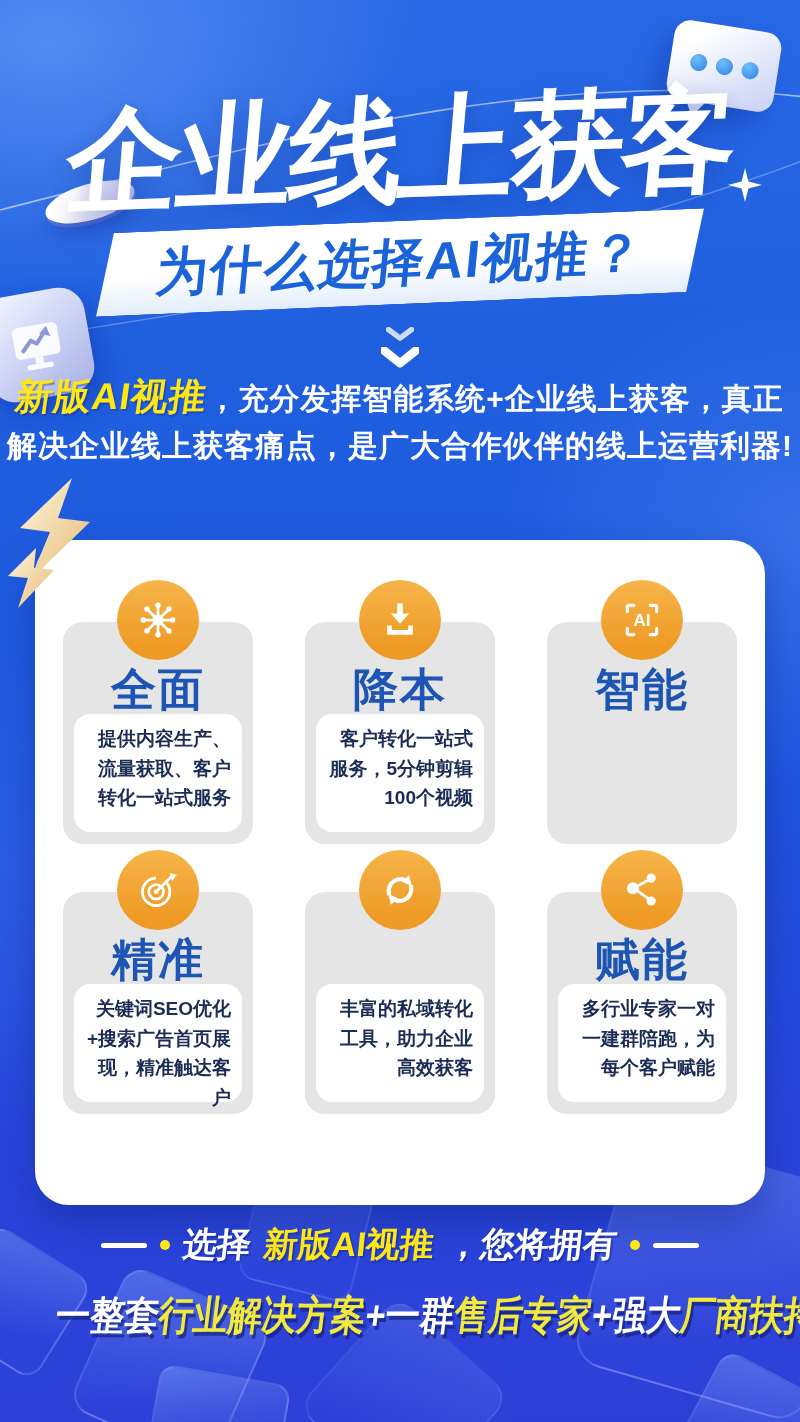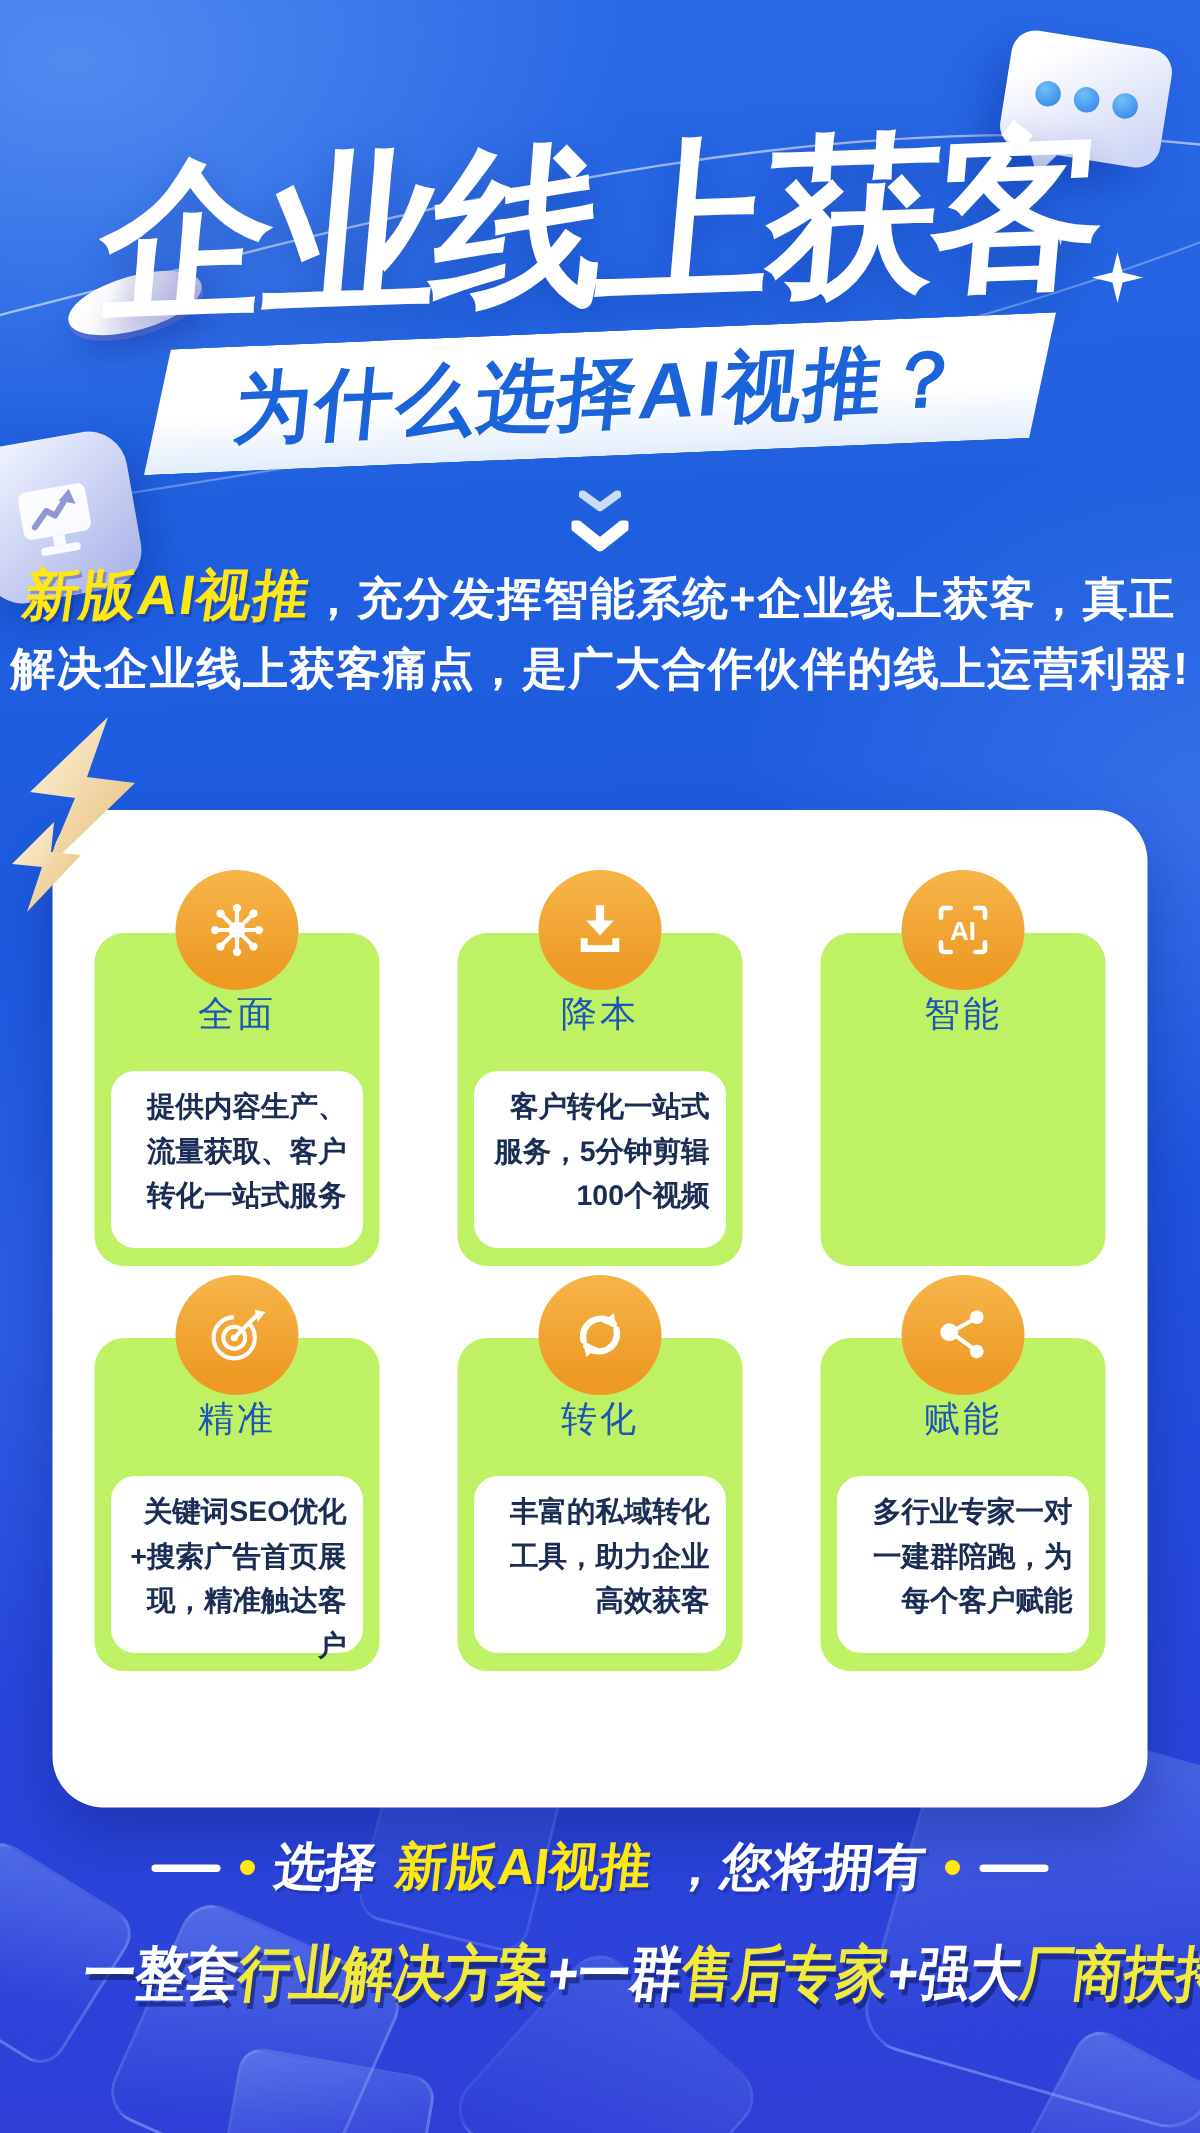--- a/index.html
+++ b/index.html
@@ -55,28 +55,28 @@
   .intro{position:absolute;left:0;right:0;top:373px;z-index:2;text-align:center;color:#ffffff;
     font-size:30px;font-weight:700;line-height:47px;letter-spacing:1px;}
   .intro .hl{color:#ffe712;font-weight:900;font-size:37px;transform:skewX(-8deg);display:inline-block;
     text-shadow:2px 2px 0 rgba(20,40,140,.35);}
   
   .white-card{position:absolute;left:35px;top:540px;width:730px;height:665px;background:#ffffff;
     border-radius:34px;z-index:2;box-shadow:0 18px 40px rgba(5,25,110,.35);}
   
   .bolts{position:absolute;left:6px;top:476px;z-index:3;}
   
-  .feature{position:absolute;width:190px;height:222px;background:#bef264;border-radius:20px;}
+  .feature{position:absolute;width:190px;height:222px;background:#e5e5e5;border-radius:20px;}
   .feature.c0{left:28px;} .feature.c1{left:270px;} .feature.c2{left:512px;}
   .feature.r0{top:82px;} .feature.r1{top:352px;}
   .f-icon{position:absolute;left:50%;top:-42px;transform:translateX(-50%);width:82px;height:80px;
     border-radius:50%;background:linear-gradient(180deg,#f6b54a 0%,#ee9a25 85%);
     display:flex;align-items:center;justify-content:center;}
   .f-title{position:absolute;top:38px;left:0;width:100%;text-align:center;
-    font-size:24px;font-weight:400;color:#1d55b4;letter-spacing:2px;}
+    font-size:45px;font-weight:700;color:#1d55b4;letter-spacing:2px;}
   .f-desc-box{position:absolute;left:11px;right:11px;top:92px;bottom:12px;background:#ffffff;
     border-radius:16px;padding:10px 11px;box-sizing:border-box;}
   .f-desc{font-size:19px;line-height:29.5px;font-weight:700;color:#1b2c55;text-align:right;}
   
   .tagline{position:absolute;left:0;right:0;top:1222px;z-index:3;display:flex;align-items:center;
     justify-content:center;gap:13px;color:#fff;font-size:34px;font-weight:900;white-space:nowrap;}
   .tagline .txt{transform:skewX(-6deg);display:inline-block;text-shadow:2px 2px 0 rgba(15,35,130,.4);}
   .tagline .y{color:#ffe712;}
   .dline{width:46px;height:5px;border-radius:3px;background:#ffffff;}
   .ddot{width:10px;height:10px;border-radius:50%;background:#ffe712;}
@@ -232,21 +232,20 @@
 
     <div class="feature r1 c1">
       <div class="f-icon">
         <svg width="44" height="44" viewBox="0 0 48 48">
           <path d="M12 28 a13 13 0 0 1 22 -12" stroke="#fff" stroke-width="4.6" fill="none" stroke-linecap="round"></path>
           <polygon points="34,8 36,19 26,15" fill="#fff"></polygon>
           <path d="M36 20 a13 13 0 0 1 -22 12" stroke="#fff" stroke-width="4.6" fill="none" stroke-linecap="round"></path>
           <polygon points="14,40 12,29 22,33" fill="#fff"></polygon>
         </svg>
       </div>
-      <div class="f-title">转化</div>
       <div class="f-desc-box">
         <div class="f-desc">丰富的私域转化工具，助力企业高效获客</div>
       </div>
     </div>
 
     <div class="feature r1 c2">
       <div class="f-icon">
         <svg width="44" height="44" viewBox="0 0 48 48">
           <line x1="15" y1="22" x2="33" y2="12" stroke="#fff" stroke-width="3"></line>
           <line x1="15" y1="22" x2="33" y2="35" stroke="#fff" stroke-width="3"></line>

